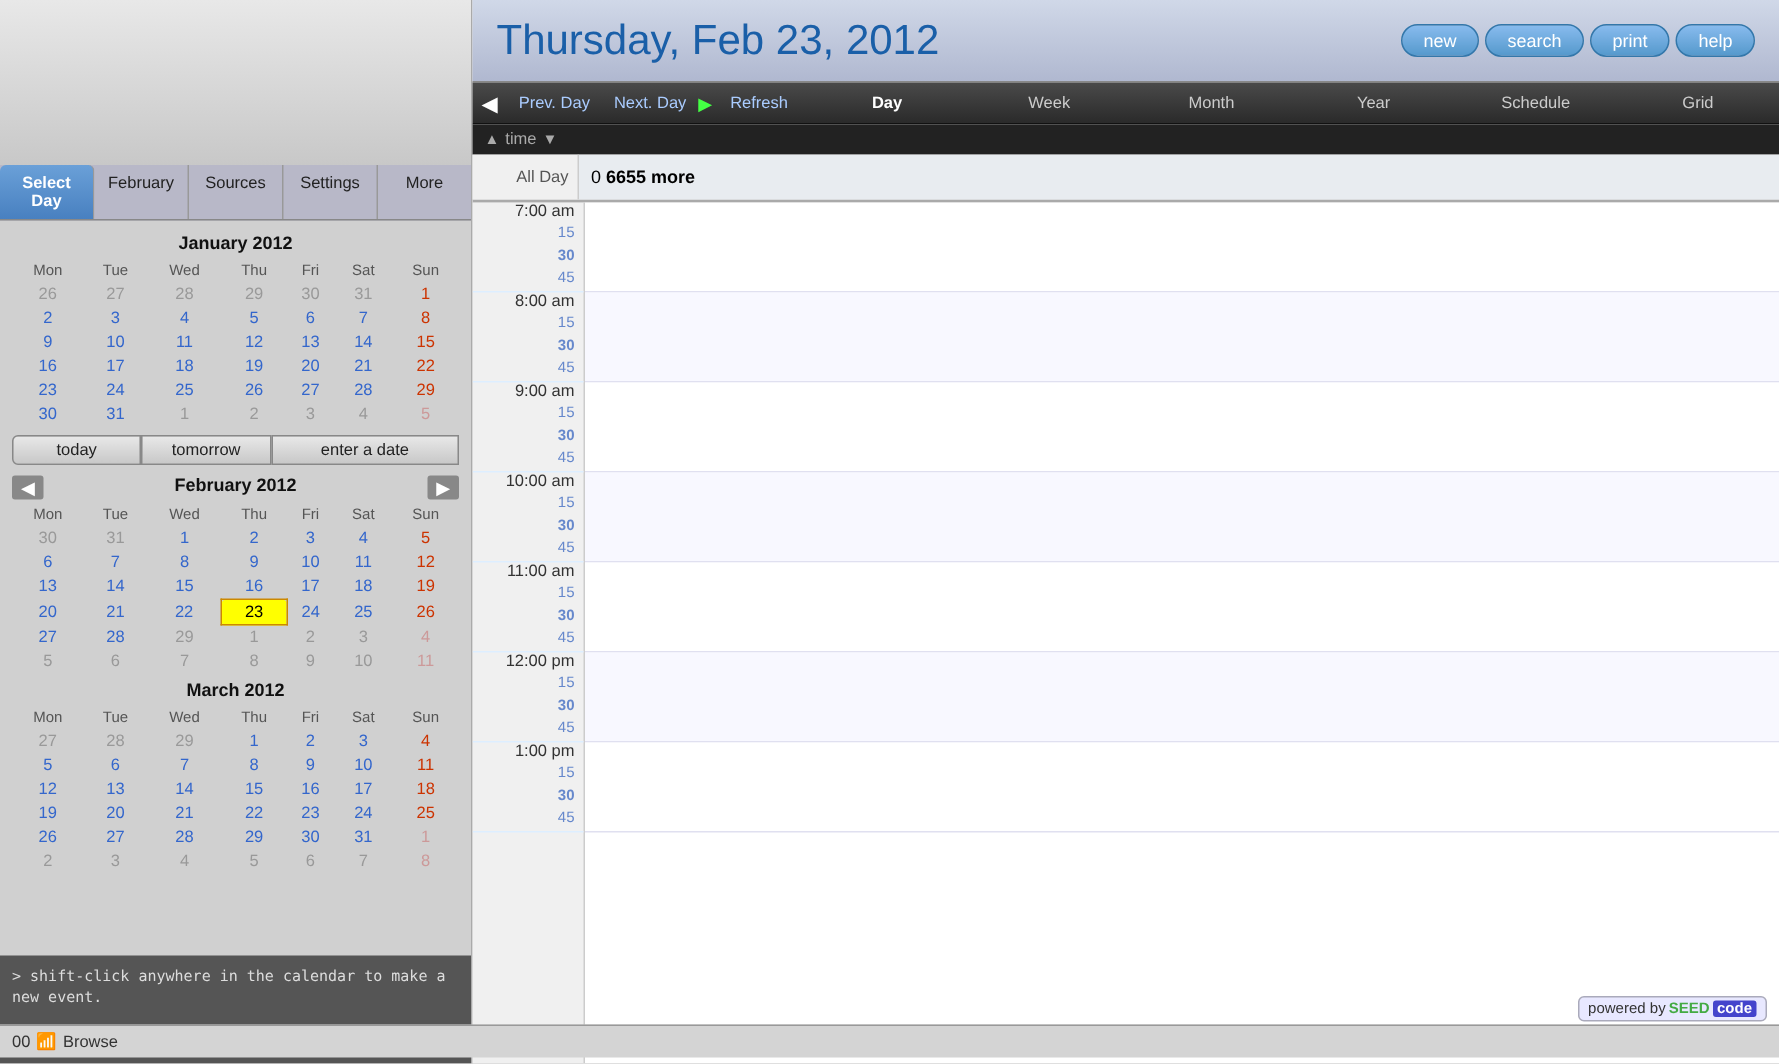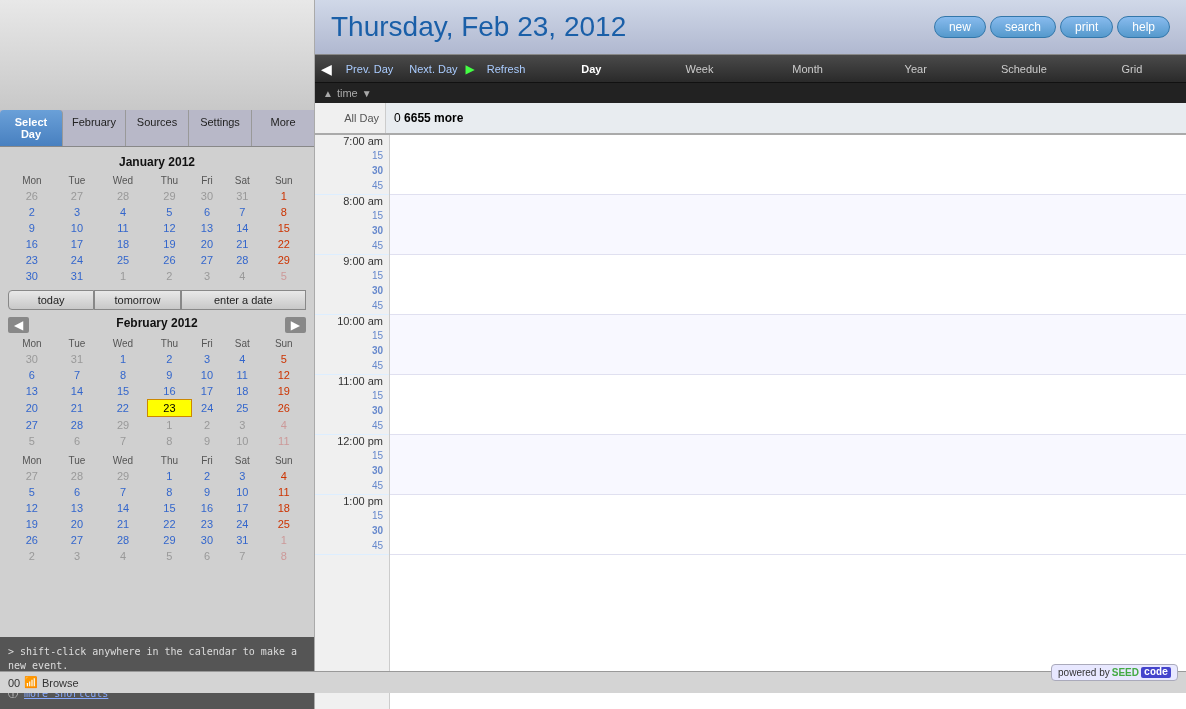--- a/index.html
+++ b/index.html
@@ -1,21 +1,21 @@
 <!DOCTYPE html>
 <html><head>
   <meta charset="utf-8">
   <style>
     * { box-sizing: border-box; margin: 0; padding: 0; }
     body { font-family: Arial, Helvetica, sans-serif; font-size: 12px; background: #c0c0c0; overflow: hidden; }
 
     #app { display: flex; flex-direction: column; width: 1186px; height: 709px; background: #c0c0c0; }
 
     
-    #status-bar { height: 22px; background: #d4d4d4; border-top: 1px solid #999; display: flex; align-items: center; padding: 0 8px; position: absolute; bottom: 16px; width: 100%; font-size: 11px; color: #333; }
+    #status-bar { height: 22px; background: #d4d4d4; border-top: 1px solid #999; display: flex; align-items: center; padding: 0 8px; position: absolute; bottom: 4px; width: 100%; font-size: 11px; color: #333; }
 
     
     #main-layout { display: flex; flex: 1; height: 687px; }
 
     
     #sidebar { width: 315px; background: #d0d0d0; display: flex; flex-direction: column; border-right: 1px solid #aaa; flex-shrink: 0; }
 
     
     #sidebar-top { height: 110px; background: linear-gradient(to bottom, #e8e8e8, #c8c8c8); }
 
@@ -71,21 +71,21 @@
     #time-bar { background: #222; color: #aaa; font-size: 11px; padding: 2px 8px; display: flex; align-items: center; height: 20px; }
     #time-bar span { margin-right: 4px; }
     .time-arrow-up, .time-arrow-down { cursor: pointer; color: #aaa; font-size: 10px; }
 
     
     #calendar-view { display: flex; flex: 1; overflow: hidden; }
 
     
     #powered-by { position: absolute; bottom: 28px; right: 8px; background: #e8e8ff; border: 1px solid #aab; border-radius: 4px; padding: 2px 6px; font-size: 10px; color: #333; display: flex; align-items: center; gap: 2px; }
     #powered-by .seed { color: #44aa44; font-weight: bold; }
-    #powered-by .code { background: #4444cc; color: white; padding: 0 3px; border-radius: 2px; font-weight: bold; font-family: Liberation Mono, monospace; }
+    #powered-by .code { background: #4444cc; color: white; padding: 0 3px; border-radius: 2px; font-weight: bold; }
 
     
     .feb-nav { display: flex; align-items: center; justify-content: space-between; margin-bottom: 2px; }
     .feb-nav-btn { background: #888; color: white; border: none; padding: 1px 6px; cursor: pointer; border-radius: 2px; font-size: 12px; }
 
     .time-block { height: 60px; border-bottom: 1px solid #ddeeff; position: relative; }
     .time-block .t-label { position: absolute; top: 0; right: 6px; font-size: 11px; color: #333; }
     .time-block .t-15 { position: absolute; top: 15px; right: 6px; font-size: 10px; color: #6688cc; }
     .time-block .t-30 { position: absolute; top: 30px; right: 6px; font-size: 10px; color: #6688cc; font-weight: bold; }
     .time-block .t-45 { position: absolute; top: 45px; right: 6px; font-size: 10px; color: #6688cc; }
@@ -262,20 +262,21 @@
                   <td class="other-month">8</td>
                   <td class="other-month">9</td>
                   <td class="other-month">10</td>
                   <td class="other-month sunday">11</td>
                 </tr>
               </tbody>
           </table>
         </div>
 
         <div class="cal-month">
+          <div class="cal-month-title">March 2012</div>
           <table class="cal-grid">
             <thead>
               <tr>
                 <th>Mon</th>
                 <th>Tue</th>
                 <th>Wed</th>
                 <th>Thu</th>
                 <th>Fri</th>
                 <th>Sat</th>
                 <th>Sun</th>

